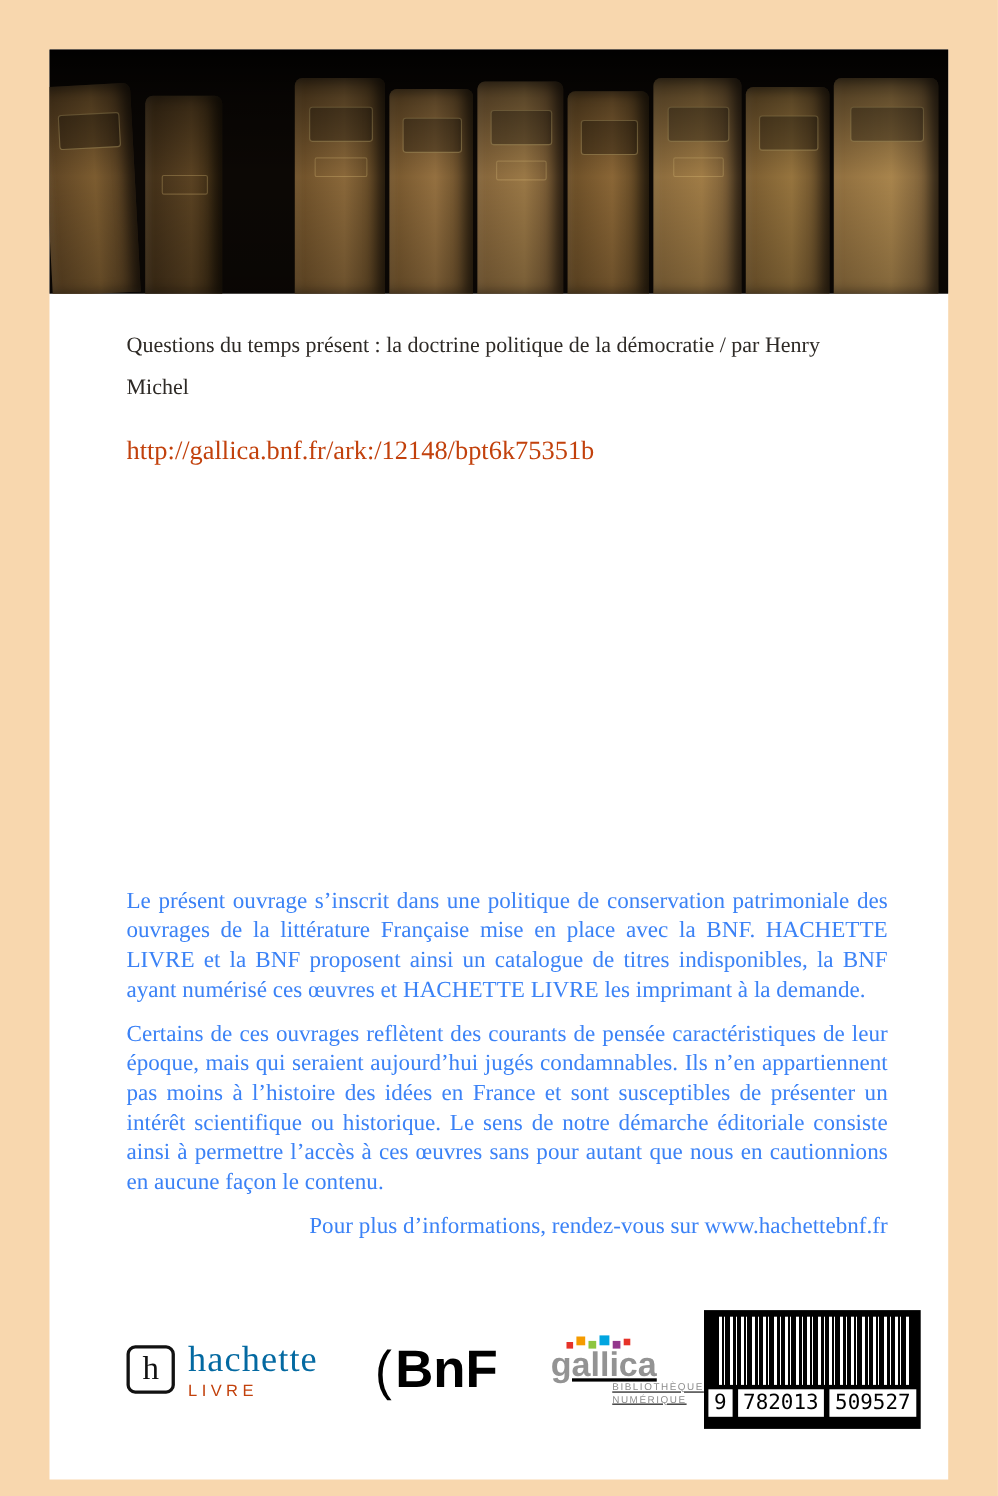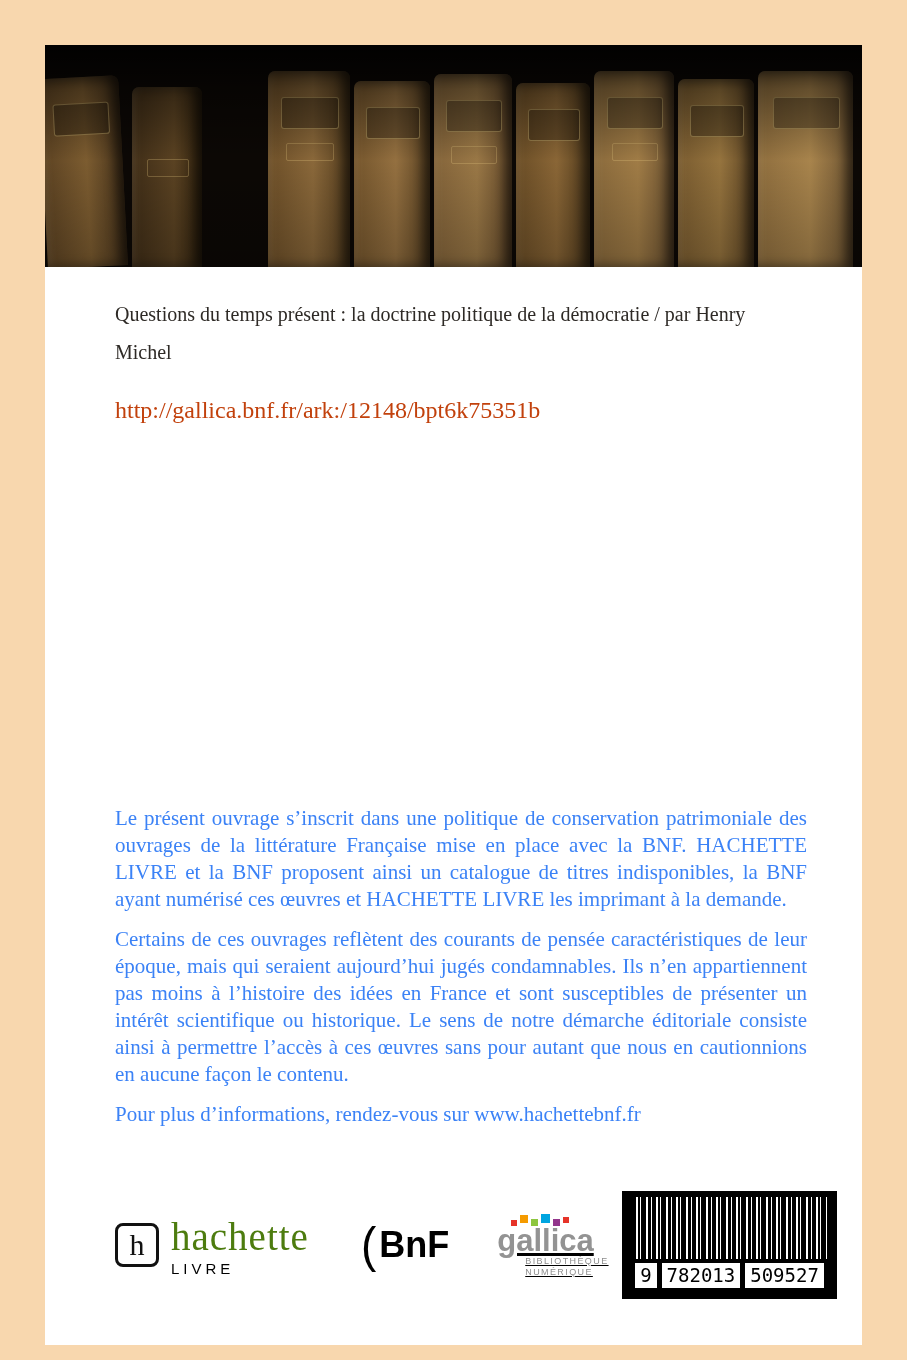--- a/index.html
+++ b/index.html
@@ -63,45 +63,45 @@
   .url {
     position:absolute; left:70px; top:352px; width:700px;
     font-size:24px; color:#c2410c;
   }
   .bodytext {
     position:absolute; left:70px; top:760px; width:692px;
     font-size:21px; line-height:27px; color:#3b82f6;
     text-align:justify;
   }
   .bodytext p { margin:0 0 13px 0; }
-  .bodytext p.last { text-align:left; }
+  .bodytext p.last { text-align:right; }
 
   
   .footer {
     position:absolute; left:70px; right:25px; top:1140px; height:120px;
     display:flex; align-items:center;
   }
   .logo-hachette { display:flex; align-items:center; gap:12px; }
   .h-icon {
     width:38px; height:38px; border:3px solid #111; border-radius:8px;
     display:flex; align-items:center; justify-content:center;
     font-size:30px; color:#111; font-family:"Liberation Serif", serif;
   }
-  .h-word { font-size:39px; color:#4d7c0f; letter-spacing:1px;font-family:Liberation Serif, serif; }
-  .h-sub  { font-size:15px; letter-spacing:4px; color:#000000; font-family:"Liberation Sans", sans-serif; margin-top:1px; }
+  .h-word { font-size:33px; color:#0369a1; letter-spacing:1px;font-family:Liberation Serif, serif; }
+  .h-sub  { font-size:15px; letter-spacing:4px; color:#c2410c; font-family:"Liberation Sans", sans-serif; margin-top:1px; }
 
   .logo-bnf { display:flex; align-items:center; margin-left:52px; color:#000; font-family:"Liberation Sans", sans-serif; }
   .bnf-paren { font-size:46px; font-weight:400; margin-right:3px; transform:scaleY(1.08); }
-  .bnf-word  { font-size:36px; font-weight:700; }
+  .bnf-word  { font-size:48px; font-weight:700; }
 
   .logo-gallica { margin-left:48px; position:relative; font-family:"Liberation Sans", sans-serif;text-decoration:underline; }
   .g-dots { display:flex; gap:3px; align-items:flex-end; height:13px; margin-left:14px; }
   .g-dot  { display:inline-block; }
   .g-word { font-size:31px; font-weight:700; color:#939393; line-height:30px; }
-  .g-sub  { font-size:9px; letter-spacing:1.4px; line-height:11px; color:#8d8d8d; margin-left:28px; }
+  .g-sub  { font-size:9px; letter-spacing:1.4px; line-height:11px; color:#8d8d8d; margin-left:56px; }
 
   .barcode {
     margin-left:auto; width:215px; height:108px; background:#000;
     display:flex; flex-direction:column;
   }
   .bars {
     margin:6px 10px 4px 10px; height:62px;
     background:repeating-linear-gradient(90deg,
       #000 0 4px, #fff 4px 6px, #000 6px 8px, #fff 8px 9px,
       #000 9px 14px, #fff 14px 16px, #000 16px 19px, #fff 19px 20px);

